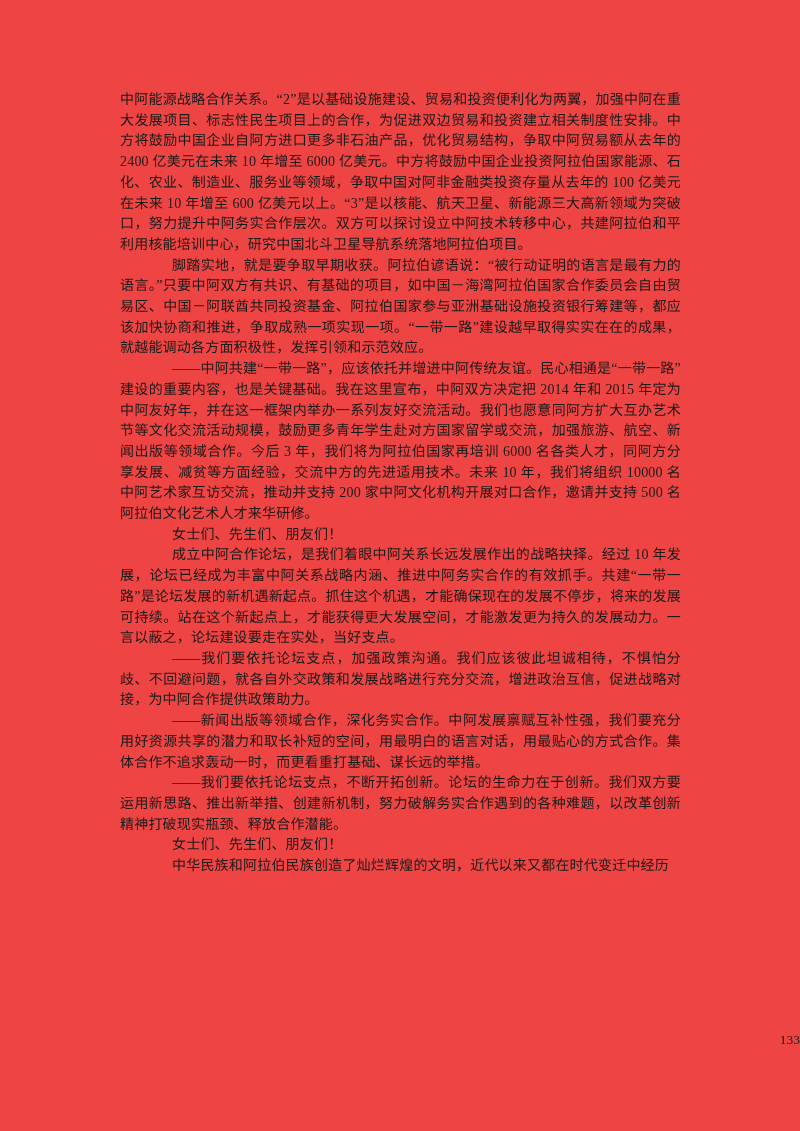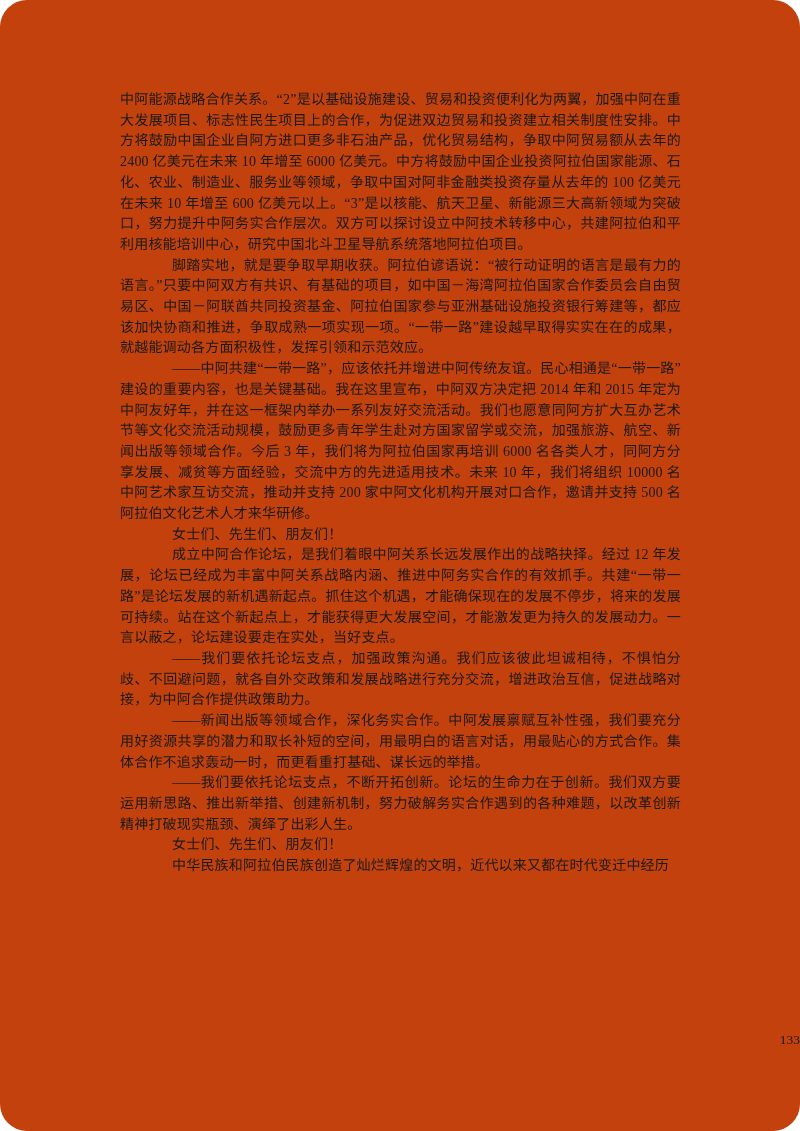--- a/index.html
+++ b/index.html
@@ -4,24 +4,23 @@
 <style>
   html, body {
     margin: 0;
     padding: 0;
     background: #ffffff;
   }
   .page {
     position: relative;
     width: 800px;
     height: 1131px;
-    background: #c2410c;
+    background: #ef4444;
     overflow: hidden;
     font-family: "Liberation Serif", "DejaVu Serif", serif;
-    border-radius: 27px;
   }
   .content {
     position: absolute;
     left: 120px;
     top: 90px;
     width: 561px;
     color: #1a1a1a;
     font-size: 14px;
     line-height: 20.7px;
     text-align: justify;
@@ -48,21 +47,21 @@
 </style>
 </head>
 <body>
 
 <div class="page">
   <div class="content">
       <p class="para">中阿能源战略合作关系。“2”是以基础设施建设、贸易和投资便利化为两翼，加强中阿在重大发展项目、标志性民生项目上的合作，为促进双边贸易和投资建立相关制度性安排。中方将鼓励中国企业自阿方进口更多非石油产品，优化贸易结构，争取中阿贸易额从去年的 2400 亿美元在未来 10 年增至 6000 亿美元。中方将鼓励中国企业投资阿拉伯国家能源、石化、农业、制造业、服务业等领域，争取中国对阿非金融类投资存量从去年的 100 亿美元在未来 10 年增至 600 亿美元以上。“3”是以核能、航天卫星、新能源三大高新领域为突破口，努力提升中阿务实合作层次。双方可以探讨设立中阿技术转移中心，共建阿拉伯和平利用核能培训中心，研究中国北斗卫星导航系统落地阿拉伯项目。</p>
       <p class="para indent">脚踏实地，就是要争取早期收获。阿拉伯谚语说：“被行动证明的语言是最有力的语言。”只要中阿双方有共识、有基础的项目，如中国－海湾阿拉伯国家合作委员会自由贸易区、中国－阿联酋共同投资基金、阿拉伯国家参与亚洲基础设施投资银行筹建等，都应该加快协商和推进，争取成熟一项实现一项。“一带一路”建设越早取得实实在在的成果，就越能调动各方面积极性，发挥引领和示范效应。</p>
       <p class="para indent">——中阿共建“一带一路”，应该依托并增进中阿传统友谊。民心相通是“一带一路”建设的重要内容，也是关键基础。我在这里宣布，中阿双方决定把 2014 年和 2015 年定为中阿友好年，并在这一框架内举办一系列友好交流活动。我们也愿意同阿方扩大互办艺术节等文化交流活动规模，鼓励更多青年学生赴对方国家留学或交流，加强旅游、航空、新闻出版等领域合作。今后 3 年，我们将为阿拉伯国家再培训 6000 名各类人才，同阿方分享发展、减贫等方面经验，交流中方的先进适用技术。未来 10 年，我们将组织 10000 名中阿艺术家互访交流，推动并支持 200 家中阿文化机构开展对口合作，邀请并支持 500 名阿拉伯文化艺术人才来华研修。</p>
       <p class="para indent">女士们、先生们、朋友们！</p>
-      <p class="para indent">成立中阿合作论坛，是我们着眼中阿关系长远发展作出的战略抉择。经过 12 年发展，论坛已经成为丰富中阿关系战略内涵、推进中阿务实合作的有效抓手。共建“一带一路”是论坛发展的新机遇新起点。抓住这个机遇，才能确保现在的发展不停步，将来的发展可持续。站在这个新起点上，才能获得更大发展空间，才能激发更为持久的发展动力。一言以蔽之，论坛建设要走在实处，当好支点。</p>
+      <p class="para indent">成立中阿合作论坛，是我们着眼中阿关系长远发展作出的战略抉择。经过 10 年发展，论坛已经成为丰富中阿关系战略内涵、推进中阿务实合作的有效抓手。共建“一带一路”是论坛发展的新机遇新起点。抓住这个机遇，才能确保现在的发展不停步，将来的发展可持续。站在这个新起点上，才能获得更大发展空间，才能激发更为持久的发展动力。一言以蔽之，论坛建设要走在实处，当好支点。</p>
       <p class="para indent">——我们要依托论坛支点，加强政策沟通。我们应该彼此坦诚相待，不惧怕分歧、不回避问题，就各自外交政策和发展战略进行充分交流，增进政治互信，促进战略对接，为中阿合作提供政策助力。</p>
       <p class="para indent">——新闻出版等领域合作，深化务实合作。中阿发展禀赋互补性强，我们要充分用好资源共享的潜力和取长补短的空间，用最明白的语言对话，用最贴心的方式合作。集体合作不追求轰动一时，而更看重打基础、谋长远的举措。</p>
-      <p class="para indent">——我们要依托论坛支点，不断开拓创新。论坛的生命力在于创新。我们双方要运用新思路、推出新举措、创建新机制，努力破解务实合作遇到的各种难题，以改革创新精神打破现实瓶颈、演绎了出彩人生。</p>
+      <p class="para indent">——我们要依托论坛支点，不断开拓创新。论坛的生命力在于创新。我们双方要运用新思路、推出新举措、创建新机制，努力破解务实合作遇到的各种难题，以改革创新精神打破现实瓶颈、释放合作潜能。</p>
       <p class="para indent">女士们、先生们、朋友们！</p>
       <p class="para indent">中华民族和阿拉伯民族创造了灿烂辉煌的文明，近代以来又都在时代变迁中经历</p>
     </div>
   <div class="page-number">133</div>
 </div>
 
 </body></html>

